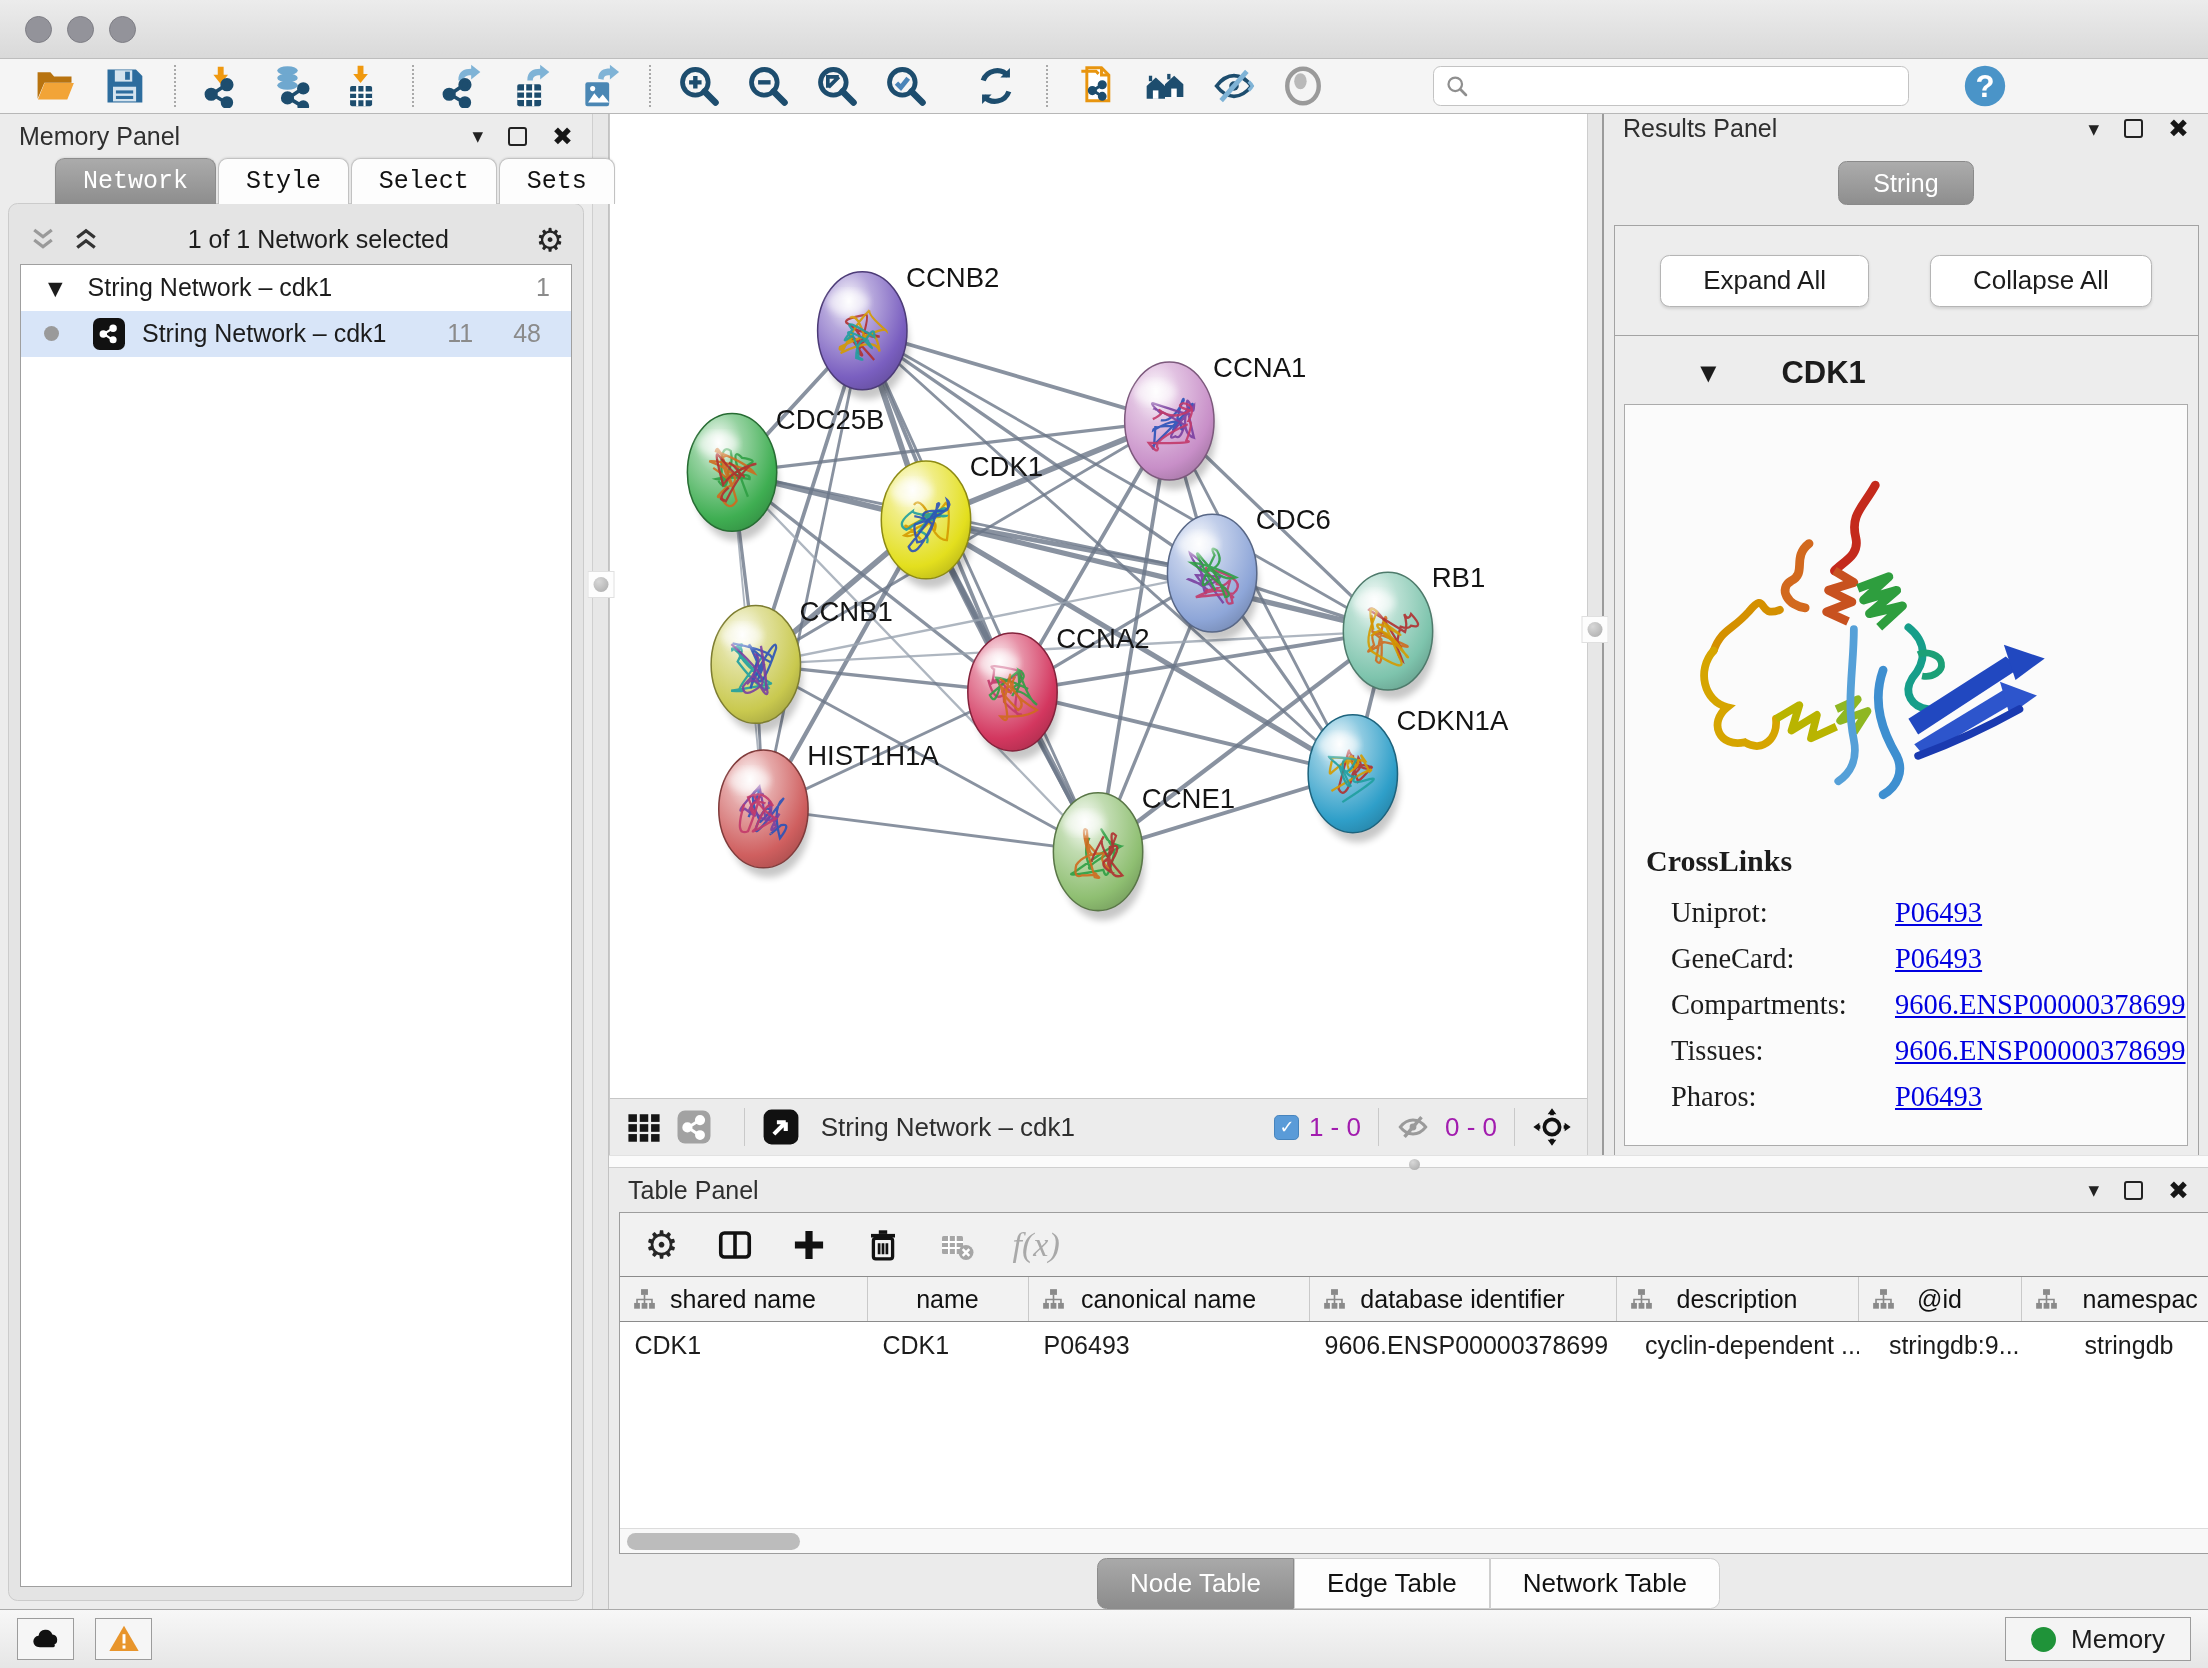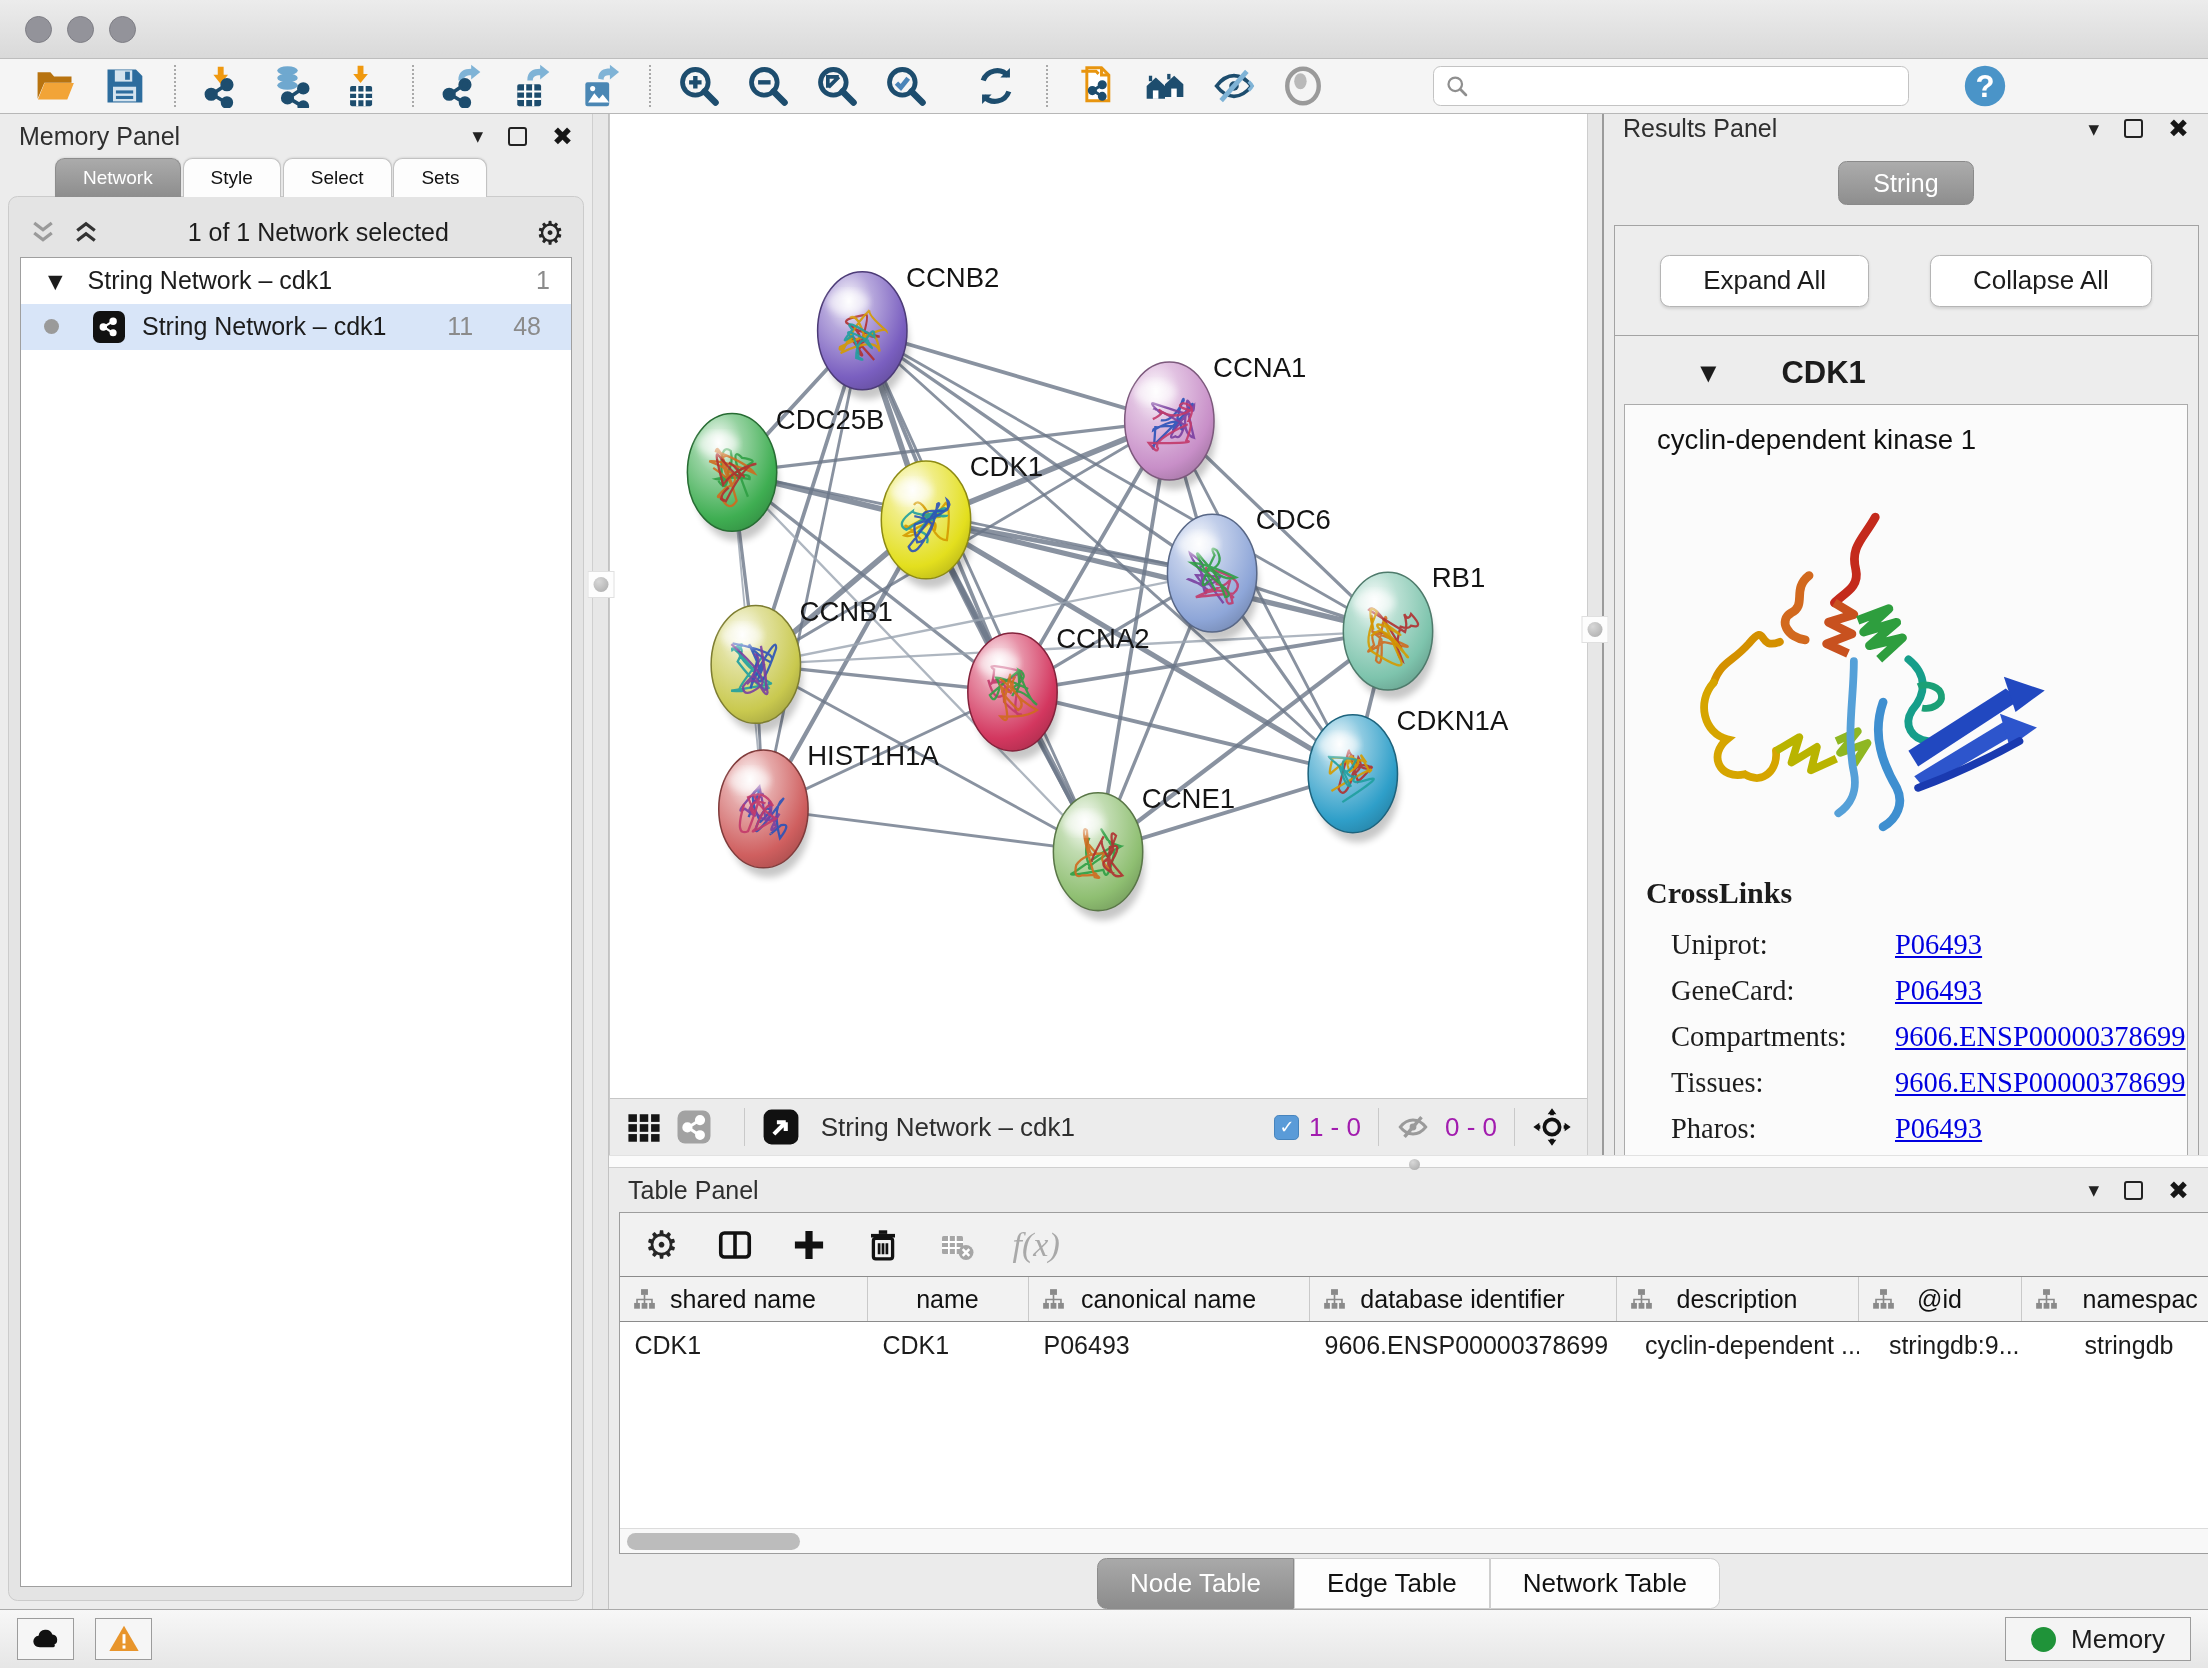--- a/index.html
+++ b/index.html
@@ -41,23 +41,23 @@
   .phead { height:44px; display:flex; align-items:center; padding:0 19px; }
   .phead .ptitle { font-size:25px; color:#2f2f2f; }
   .pbtns { margin-left:auto; display:flex; align-items:center; gap:25px; }
   .pbtns .tri { font-size:21px; color:#222; }
   .pbtns .sq { width:19px; height:19px; border:2.9px solid #222; border-radius:2.9px; }
   .pbtns .xx { font-size:25px; color:#161616; font-weight:bold; }
 
   
   .cpanel { width:592px; background:#ececec; display:flex; flex-direction:column; }
   .cp-tabs { display:flex; padding-left:55px; position:relative; z-index:2; }
-  .tab { font-size:19px; padding:7.6px 27px 8.6px; background:#fdfdfd; border:1px solid #c2c2c2;
+  .tab { font-size:25px; padding:7.6px 27px 8.6px; background:#fdfdfd; border:1px solid #c2c2c2;
     border-bottom:none; border-radius:9.5px 9.5px 0 0; margin-right:1.9px; color:#111;
-    box-shadow:0 -1px 1.9px rgba(0,0,0,.08); }
+    box-shadow:0 -1px 1.9px rgba(0,0,0,.08);font-family:Liberation Mono, monospace; }
   .tab.on { background:linear-gradient(#ababab,#8d8d8d); color:#fff; border-color:#8d8d8d; }
   .cp-body { flex:1; margin:0 7.6px 7.6px; background:#e4e4e4; border:1px solid #cbcbcb;
     border-radius:9.5px; padding:11.4px 11.4px 13.3px; display:flex; flex-direction:column; margin-top:-1px; }
   .cp-toolbar { height:48px; display:flex; align-items:center; padding:0 7.6px; }
   .cp-status { flex:1; text-align:center; font-size:25px; color:#1d1d1d; }
   .cp-gear { font-size:32px; color:#252525; }
   .cp-list { flex:1; background:#fff; border:1px solid #9f9f9f; }
   .netrow { height:46px; display:flex; align-items:center; font-size:25px; }
   .netrow.root { padding:0 21px 0 27px; }
   .netrow.root .tri { font-size:19px; margin-right:25px; }
@@ -704,21 +704,20 @@
           <div class="rp-buttons">
             <span class="rbtn">Expand All</span>
             <span class="rbtn">Collapse All</span>
           </div>
           <div class="rp-entry">
             <div class="rp-ehead">
               <span class="tri sym">▼</span>
               <span class="rp-gene">CDK1</span>
             </div>
             <div class="rp-inner">
-              <div class="rp-desc">cyclin-dependent kinase 1</div>
               <div class="ribbonwrap">
                 <svg width="409" height="380" viewBox="0 0 420 360">
                   <path d="M218 22 C206 44 192 52 198 76 C202 94 186 100 176 110" fill="none" stroke="#c42a1c" stroke-width="9" stroke-linecap="round"></path>
                   <path d="M176 110 l20 12 l-26 8 l24 12 l-26 10 l22 10" fill="none" stroke="#c8511f" stroke-width="9" stroke-linejoin="round"></path>
                   <path d="M150 82 C132 96 148 112 132 120 C118 128 128 146 146 148" fill="none" stroke="#d2691e" stroke-width="9" stroke-linecap="round"></path>
                   <path d="M120 150 C96 160 108 128 88 152 C70 172 60 170 52 192" fill="none" stroke="#d49000" stroke-width="8" stroke-linecap="round"></path>
                   <path d="M52 192 C34 212 42 244 66 250 C46 266 58 292 84 286 C104 298 118 280 116 262" fill="none" stroke="#d6a500" stroke-width="8" stroke-linecap="round"></path>
                   <path d="M116 262 l24 -14 l-8 26 l26 -16 l-6 24 l26 -12" fill="none" stroke="#b9b400" stroke-width="8" stroke-linejoin="round"></path>
                   <path d="M178 252 l22 -10 l-18 22 l28 -10 l-14 22" fill="none" stroke="#8fb722" stroke-width="8" stroke-linejoin="round"></path>
                   <path d="M200 128 l32 -12 l-26 24 l34 -10 l-28 24 l34 -8 l-24 22" fill="none" stroke="#2e9e3e" stroke-width="9" stroke-linejoin="round"></path>

